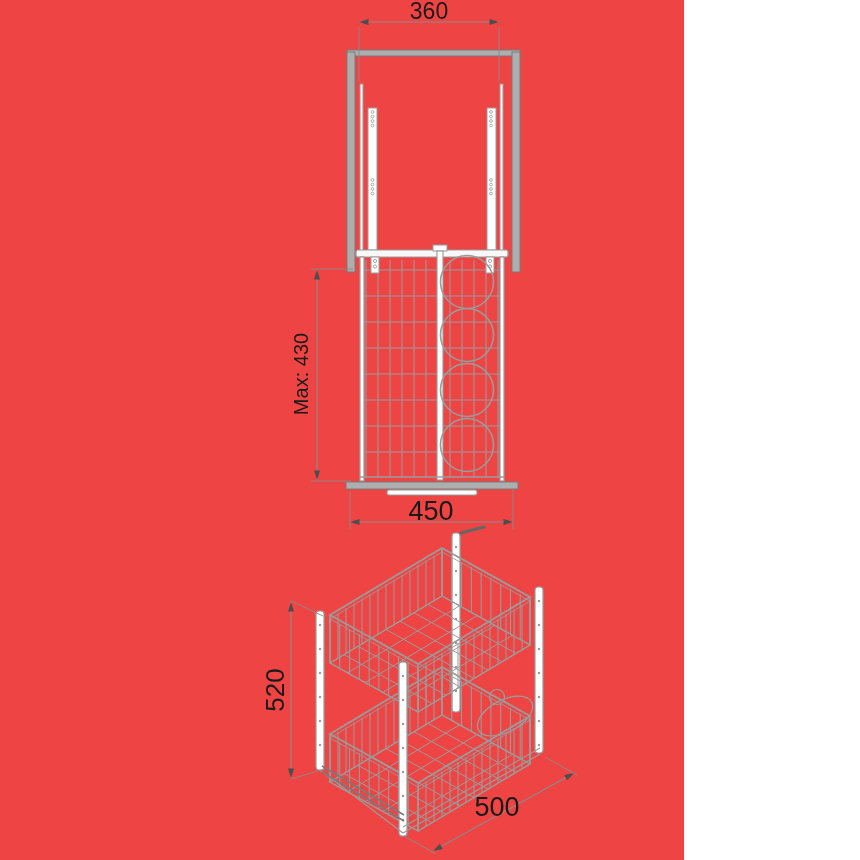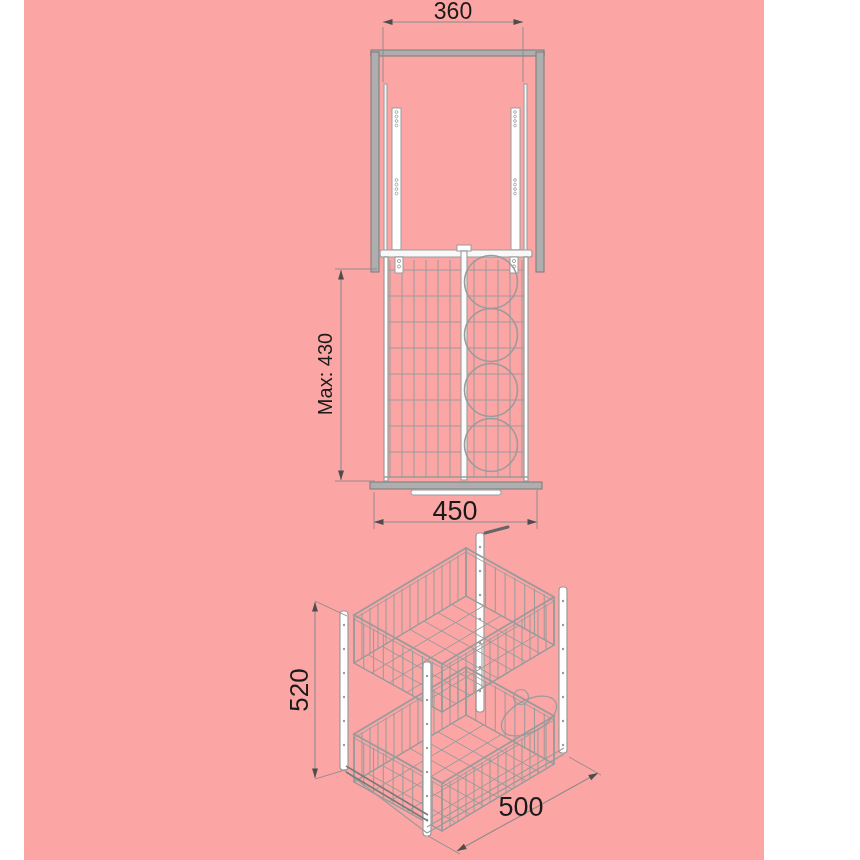--- a/index.html
+++ b/index.html
@@ -1,16 +1,16 @@
 <!DOCTYPE html>
 <html><head>
 <meta charset="utf-8">
 <style>
   html,body{margin:0;padding:0;background:#ffffff;}
-  .page{position:relative;width:740px;height:860px;background:#fca5a5;overflow:hidden;margin-left:24px;}
+  .page{position:relative;width:684px;height:860px;background:#ef4444;overflow:hidden;}
   svg{display:block;}
   text.dim{font-family:"Liberation Sans", sans-serif; fill:#1a1a1a;}
 </style>
 </head>
 <body>
 
 <div class="page">
   <svg width="860" height="860" viewBox="0 0 860 860">
 
     <g id="front-view">

